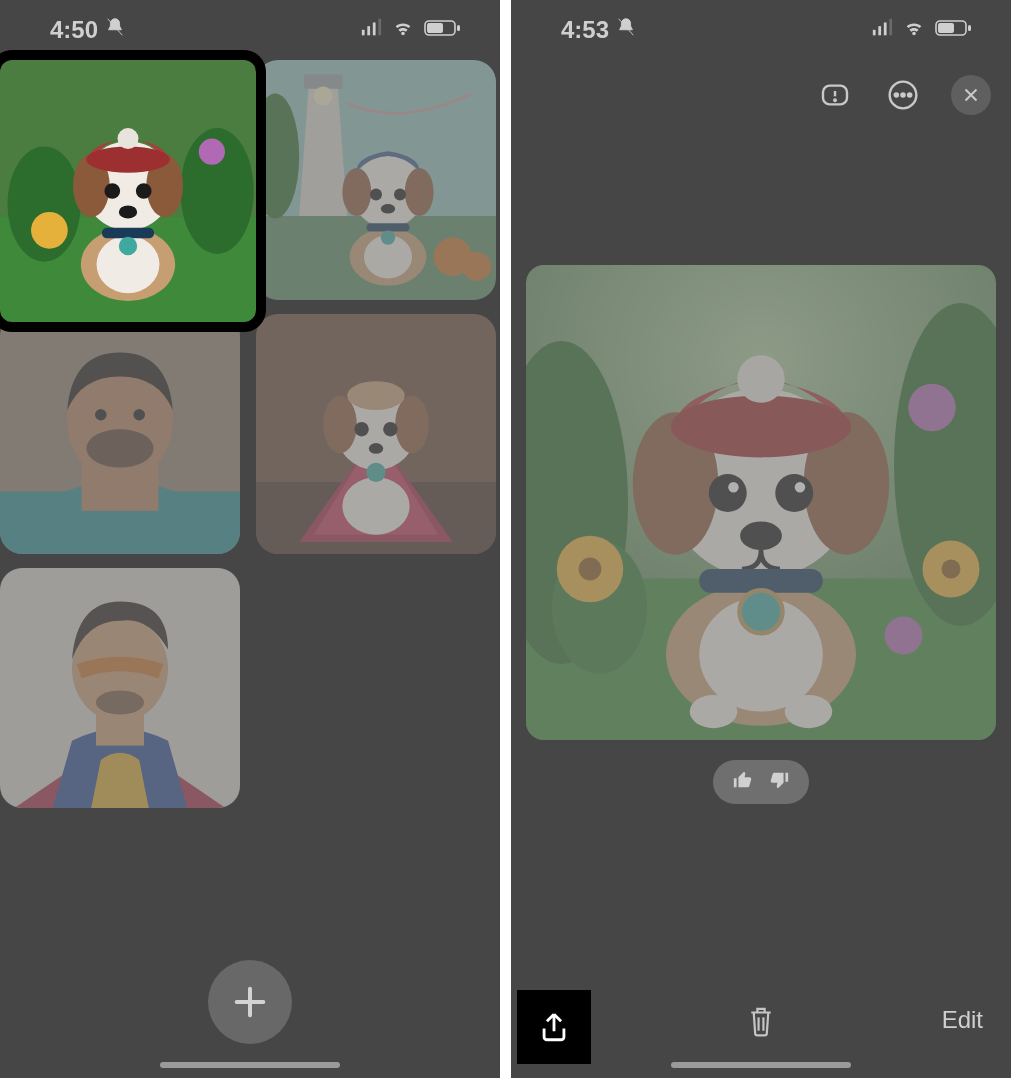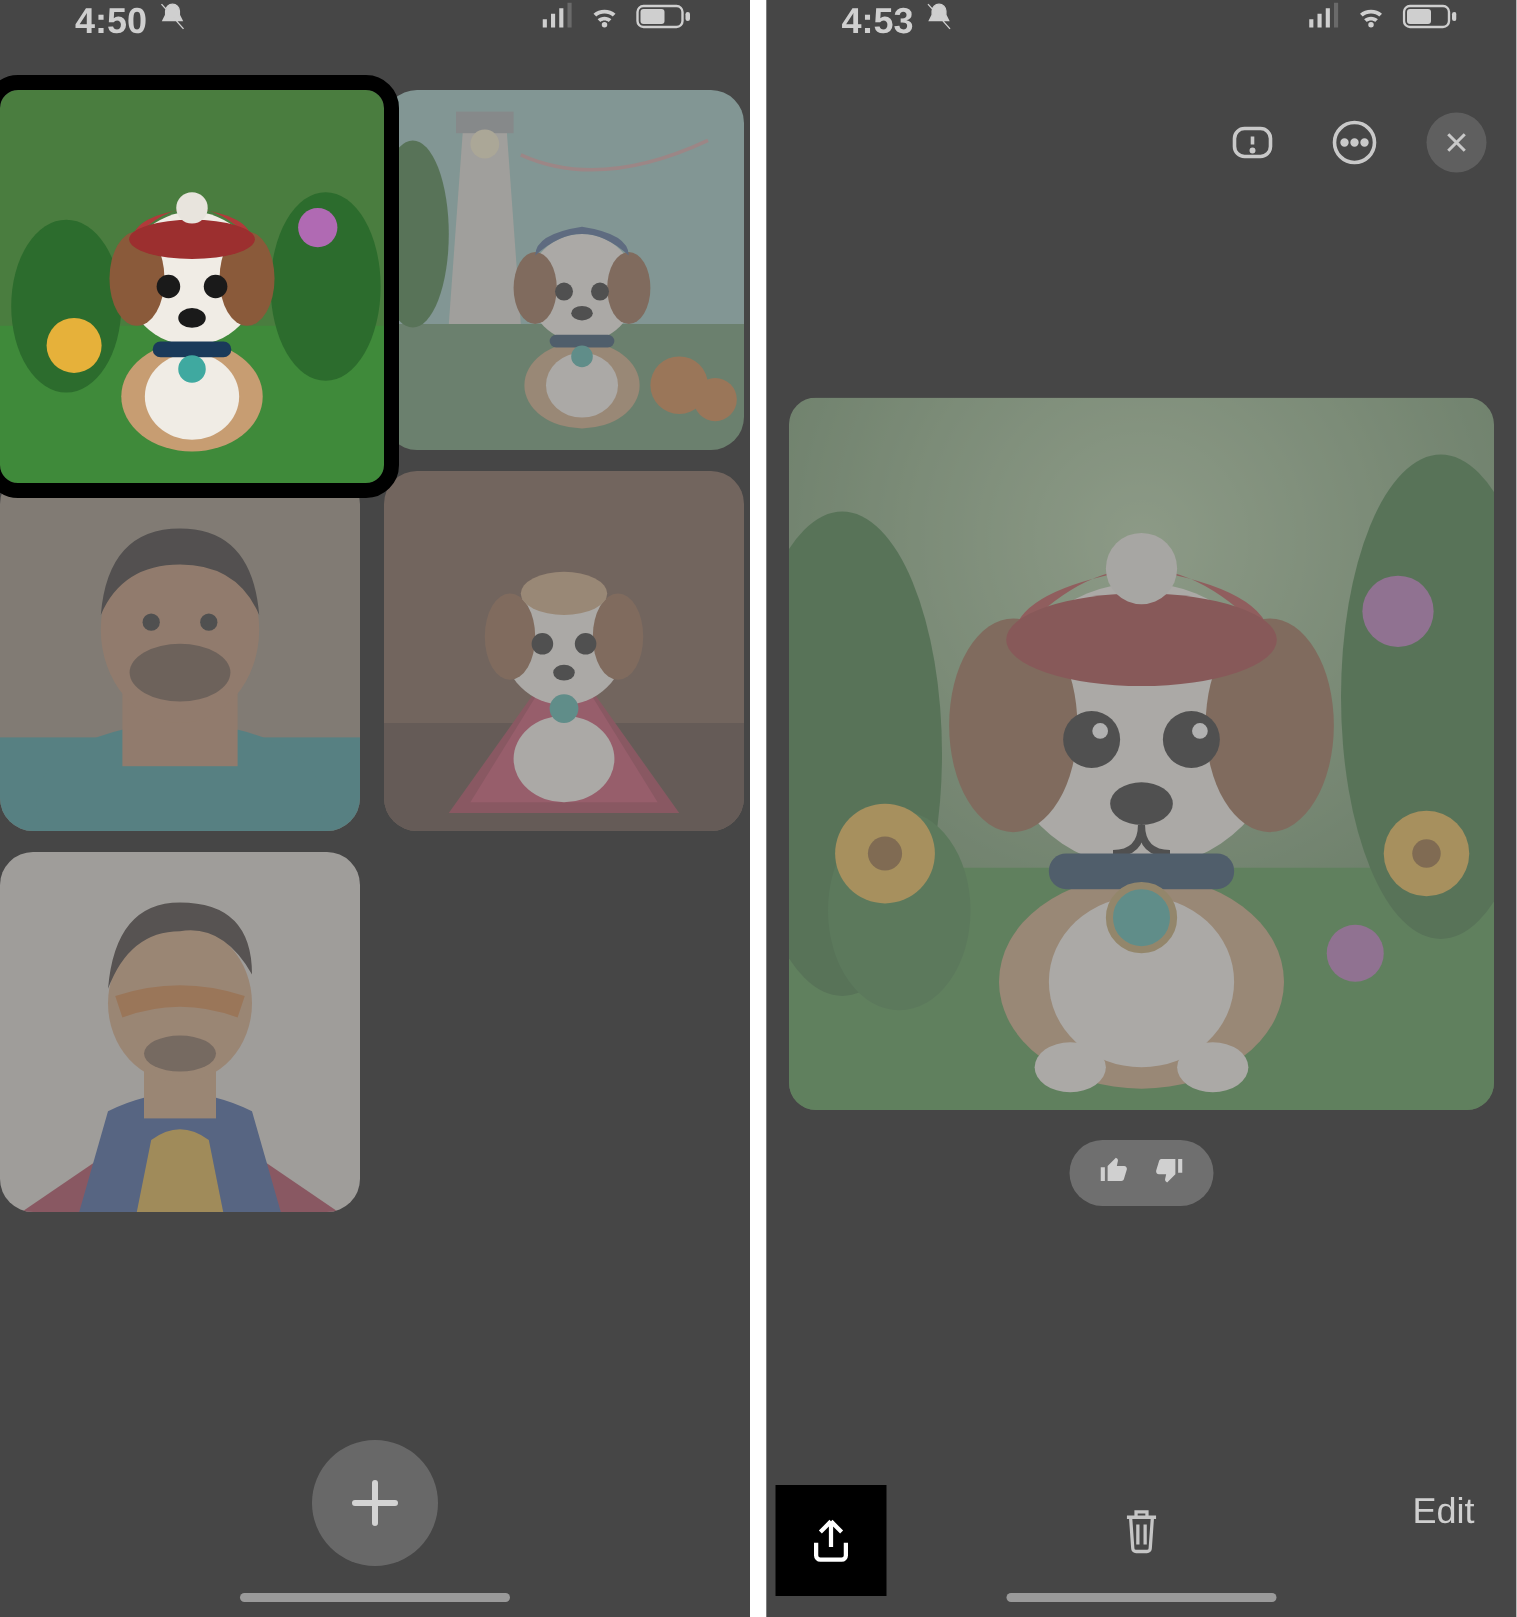--- a/index.html
+++ b/index.html
@@ -18,21 +18,21 @@
   }
   .phoneL { width: 500px; background: #000; border-radius: 0; }
   .phoneR { width: 500px; background: #000; border-radius: 0; margin-left: 11px; text-decoration: underline; }
 
   
   .status-bar {
     position: absolute;
     top: 0; left: 0; right: 0;
     height: 60px;
     display: flex;
-    align-items: flex-start;
+    align-items: center;
     justify-content: space-between;
     padding: 0 40px 0 50px;
     color: #cfcfcf;
     z-index: 200;
   }
   .status-left {
     display: flex; align-items: center; gap: 6px;
     font-size: 24px; font-weight: 600;
   }
   .status-right { display: flex; align-items: center; gap: 10px; }
@@ -129,21 +129,21 @@
   .share-highlight {
     position: absolute; left: 6px; bottom: 14px;
     width: 74px; height: 74px; background: #000;
     display: flex; align-items: center; justify-content: center;
     z-index: 300;
   }
   .share-highlight svg { width: 34px; height: 34px; stroke: #fff; fill: none; stroke-width: 2; }
   .trash-btn { position: absolute; left: 50%; transform: translateX(-50%); bottom: 36px; }
   .trash-btn svg { width: 30px; height: 34px; stroke: #c5c5c5; fill: none; stroke-width: 1.8; }
   .edit-label {
-    position: absolute; right: 28px; bottom: 56px;
+    position: absolute; right: 28px; bottom: 44px;
     color: #cfcfcf; font-size: 24px; font-weight: 400;
   }
 
   
   .sel-hole { position: absolute; z-index: 300; }
 
 </style>
 </head>
 <body>
 

